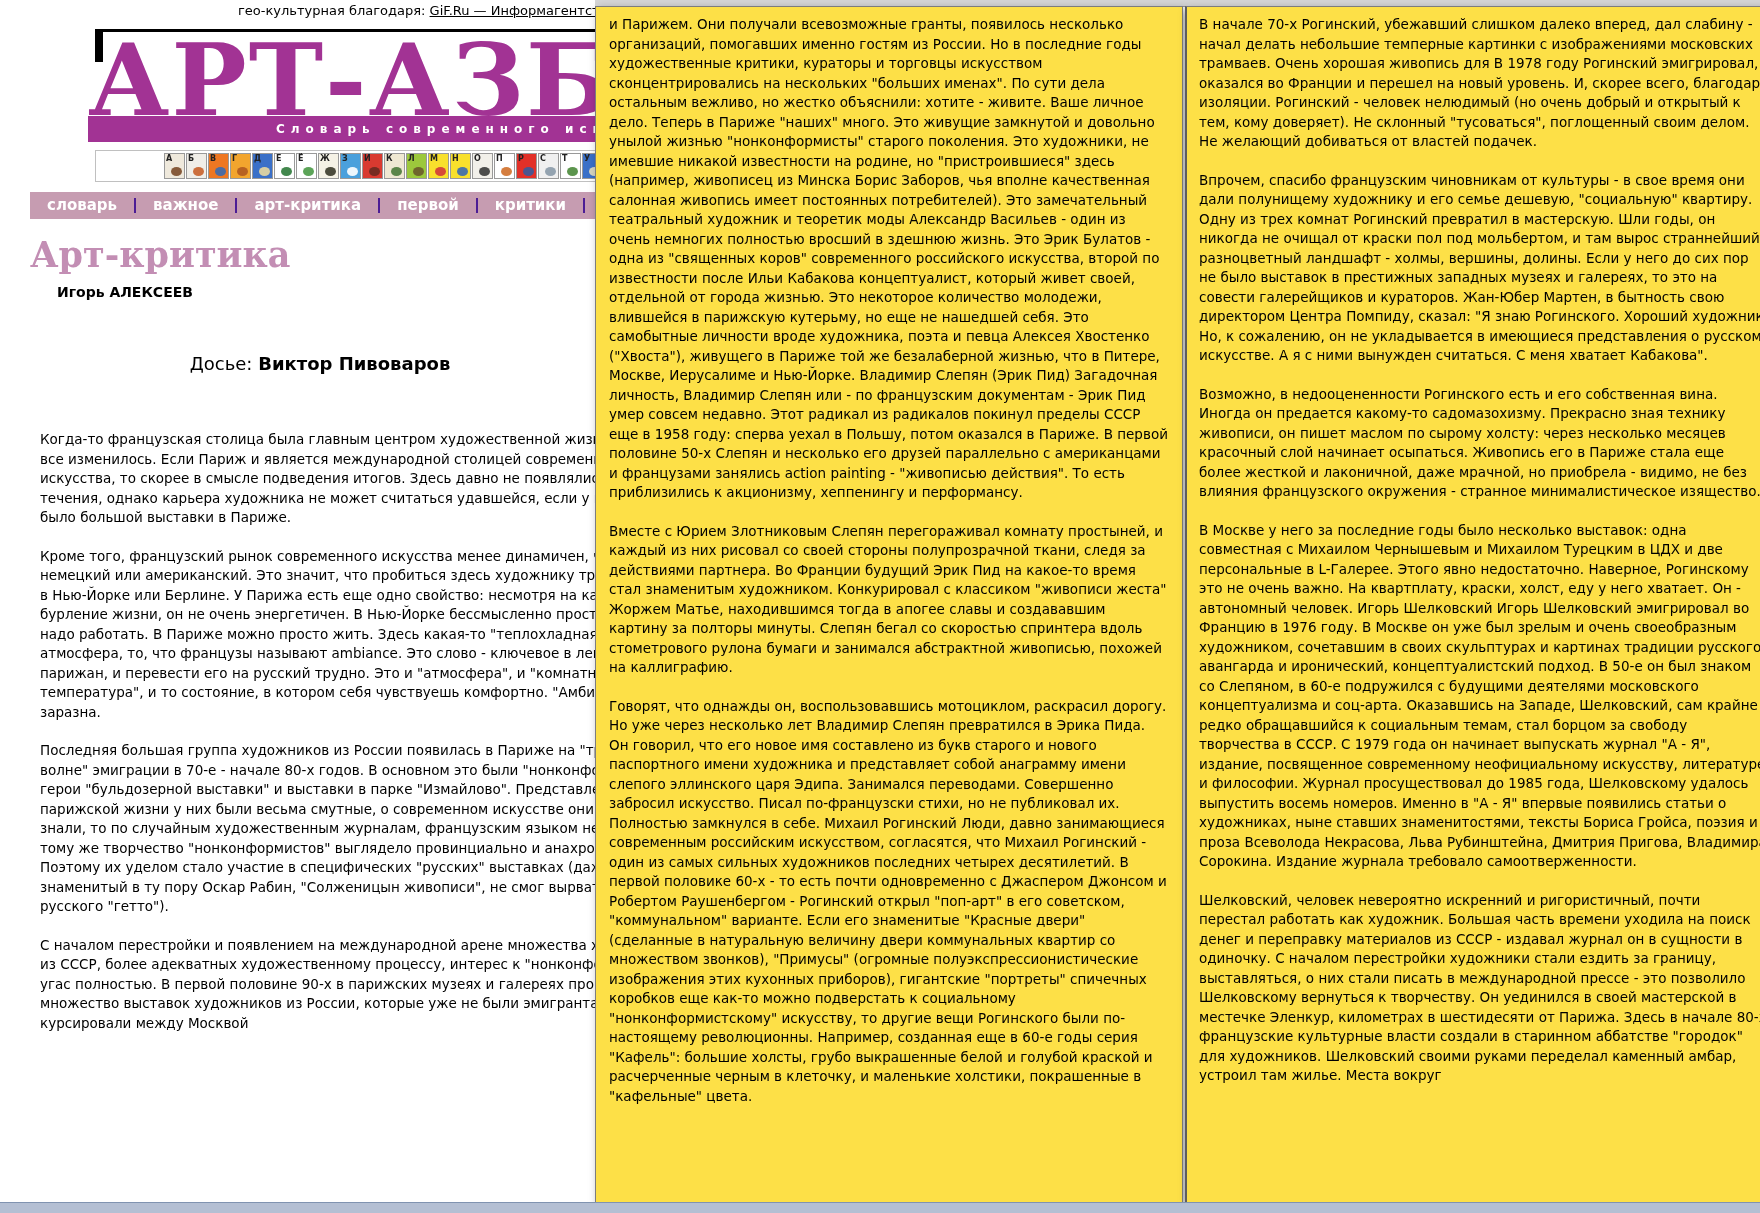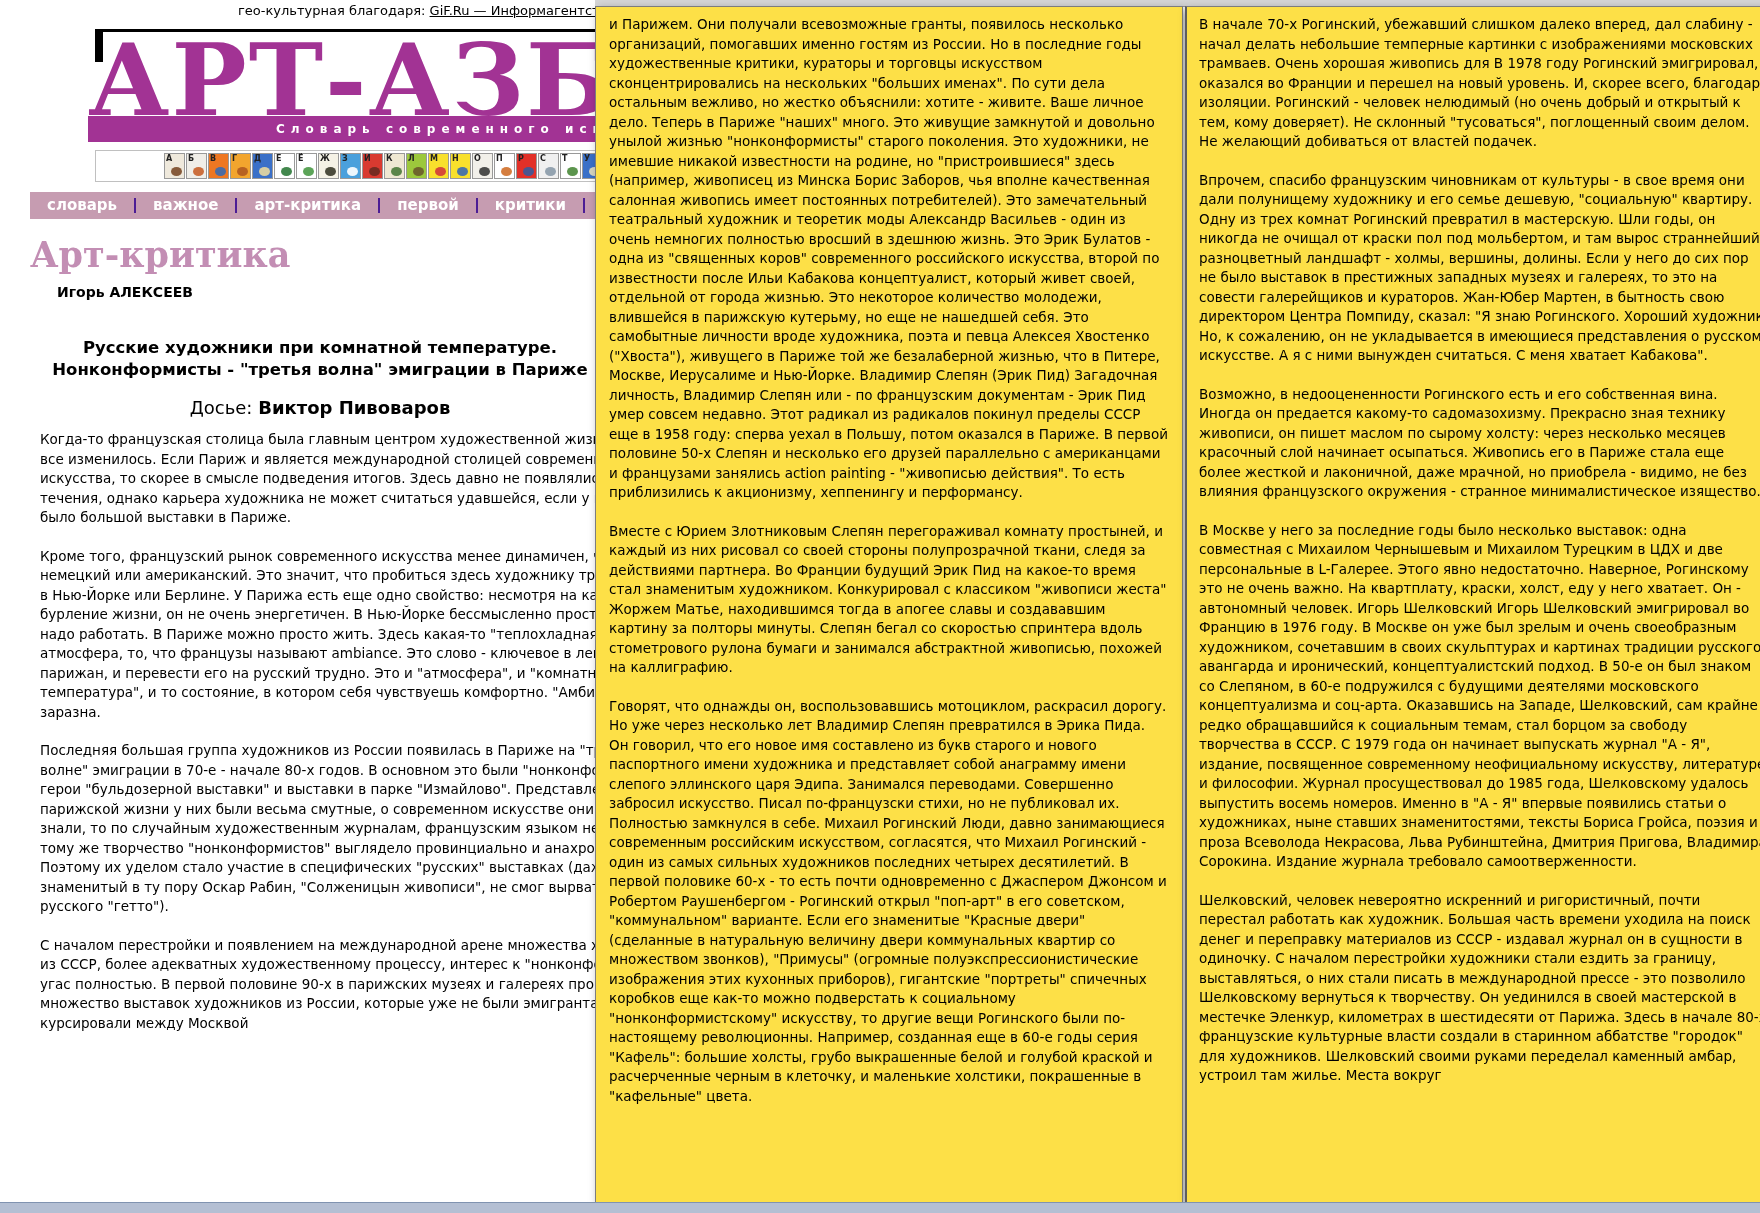--- a/index.html
+++ b/index.html
@@ -159,24 +159,20 @@
     <span class="menu-item">арт-критика</span>
     <span class="menu-item">первой</span>
     <span class="menu-item">критики</span>
     <span class="menu-item">ссылки</span>
   </div>
 
 <div class="abs" id="section-title">Арт-критика</div>
 <div class="abs" id="author">Игорь АЛЕКСЕЕВ</div>
 
 <div class="abs" id="title-block">
-  <div id="article-title">
-    <span style="display:block">Русские художники при комнатной температуре.</span>
-    <span style="display:block">Нонконформисты - "третья волна" эмиграции в Париже</span>
-  </div>
   <div id="dossier">
     <span>Досье:</span>
     <b>Виктор Пивоваров</b>
   </div>
 </div>
 
 <div class="abs bodycol" id="left-body">
     <p>Когда-то французская столица была главным центром художественной жизни. Теперь все изменилось. Если Париж и является международной столицей современного искусства, то скорее в смысле подведения итогов. Здесь давно не появлялись новые течения, однако карьера художника не может считаться удавшейся, если у него не было большой выставки в Париже.</p>
     <p>Кроме того, французский рынок современного искусства менее динамичен, чем немецкий или американский. Это значит, что пробиться здесь художнику труднее, чем в Нью-Йорке или Берлине. У Парижа есть еще одно свойство: несмотря на кажущееся бурление жизни, он не очень энергетичен. В Нью-Йорке бессмысленно просто жить, там надо работать. В Париже можно просто жить. Здесь какая-то "теплохладная" атмосфера, то, что французы называют ambiance. Это слово - ключевое в лексиконе парижан, и перевести его на русский трудно. Это и "атмосфера", и "комнатная температура", и то состояние, в котором себя чувствуешь комфортно. "Амбиентность" заразна.</p>
     <p>Последняя большая группа художников из России появилась в Париже на "третьей волне" эмиграции в 70-е - начале 80-х годов. В основном это были "нонконформисты", герои "бульдозерной выставки" и выставки в парке "Измайлово". Представления о парижской жизни у них были весьма смутные, о современном искусстве они если и знали, то по случайным художественным журналам, французским языком не владели. К тому же творчество "нонконформистов" выглядело провинциально и анахронично. Поэтому их уделом стало участие в специфических "русских" выставках (даже знаменитый в ту пору Оскар Рабин, "Солженицын живописи", не смог вырваться из русского "гетто").</p>

